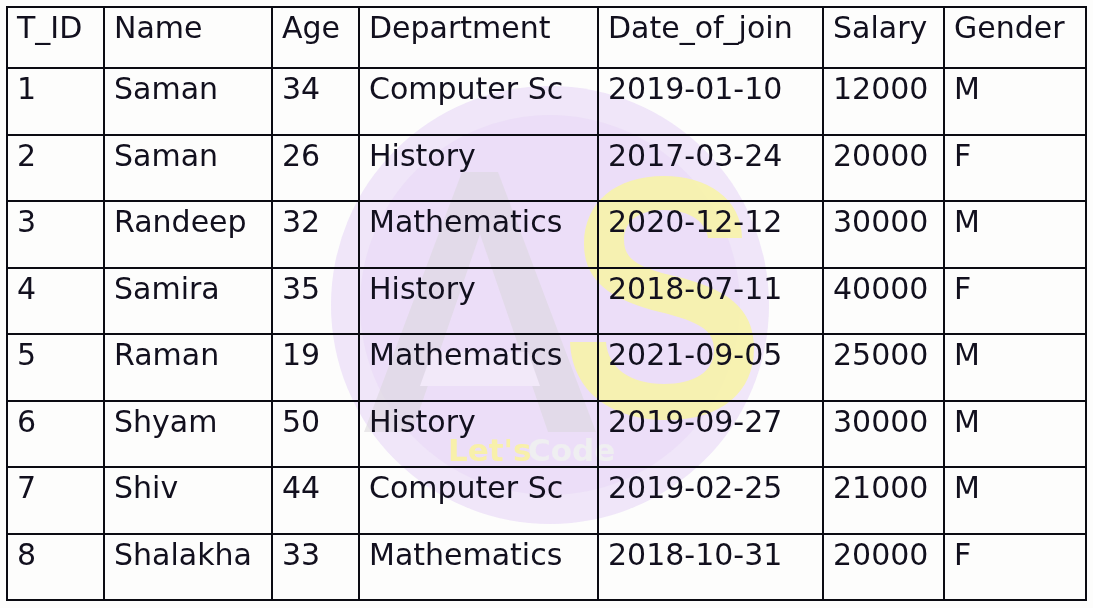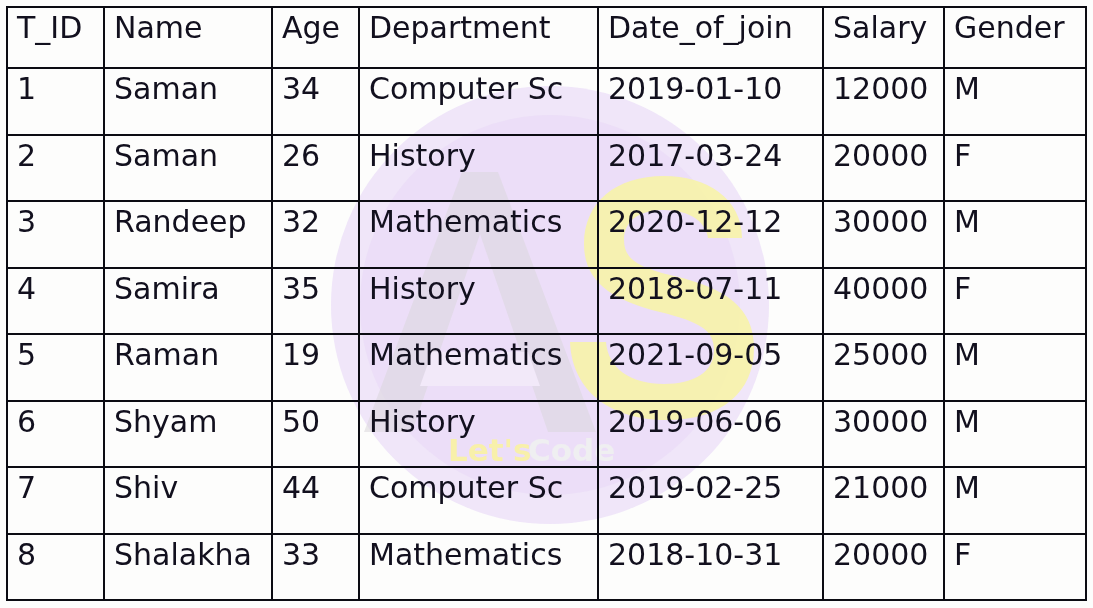--- a/index.html
+++ b/index.html
@@ -185,21 +185,21 @@
           <td>Mathematics</td>
           <td>2021-09-05</td>
           <td>25000</td>
           <td>M</td>
         </tr>
         <tr>
           <td>6</td>
           <td>Shyam</td>
           <td>50</td>
           <td>History</td>
-          <td>2019-06-06</td>
+          <td>2019-09-27</td>
           <td>30000</td>
           <td>M</td>
         </tr>
         <tr>
           <td>7</td>
           <td>Shiv</td>
           <td>44</td>
           <td>Computer Sc</td>
           <td>2019-02-25</td>
           <td>21000</td>

